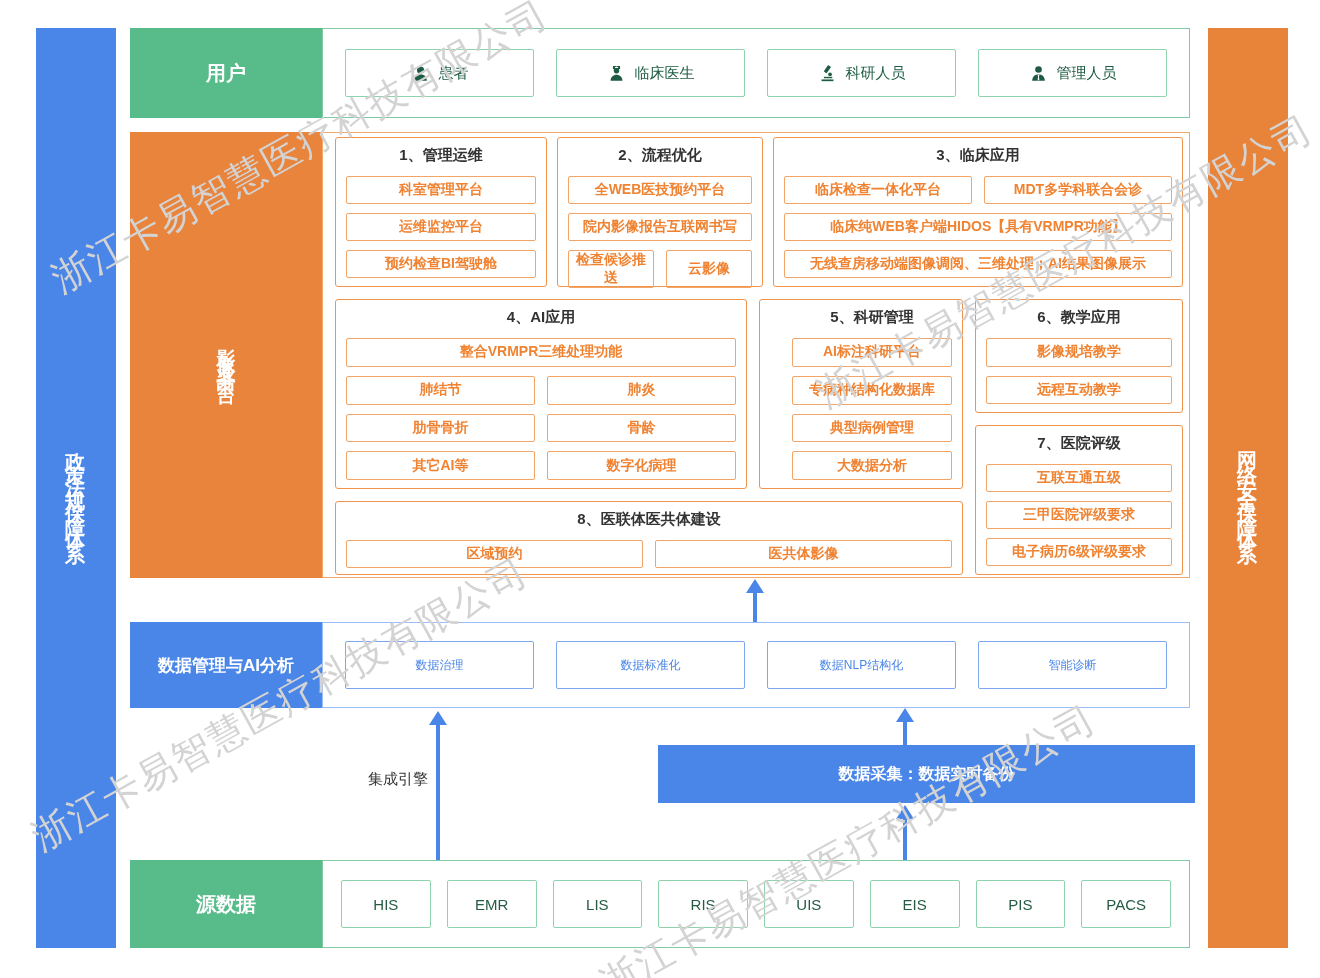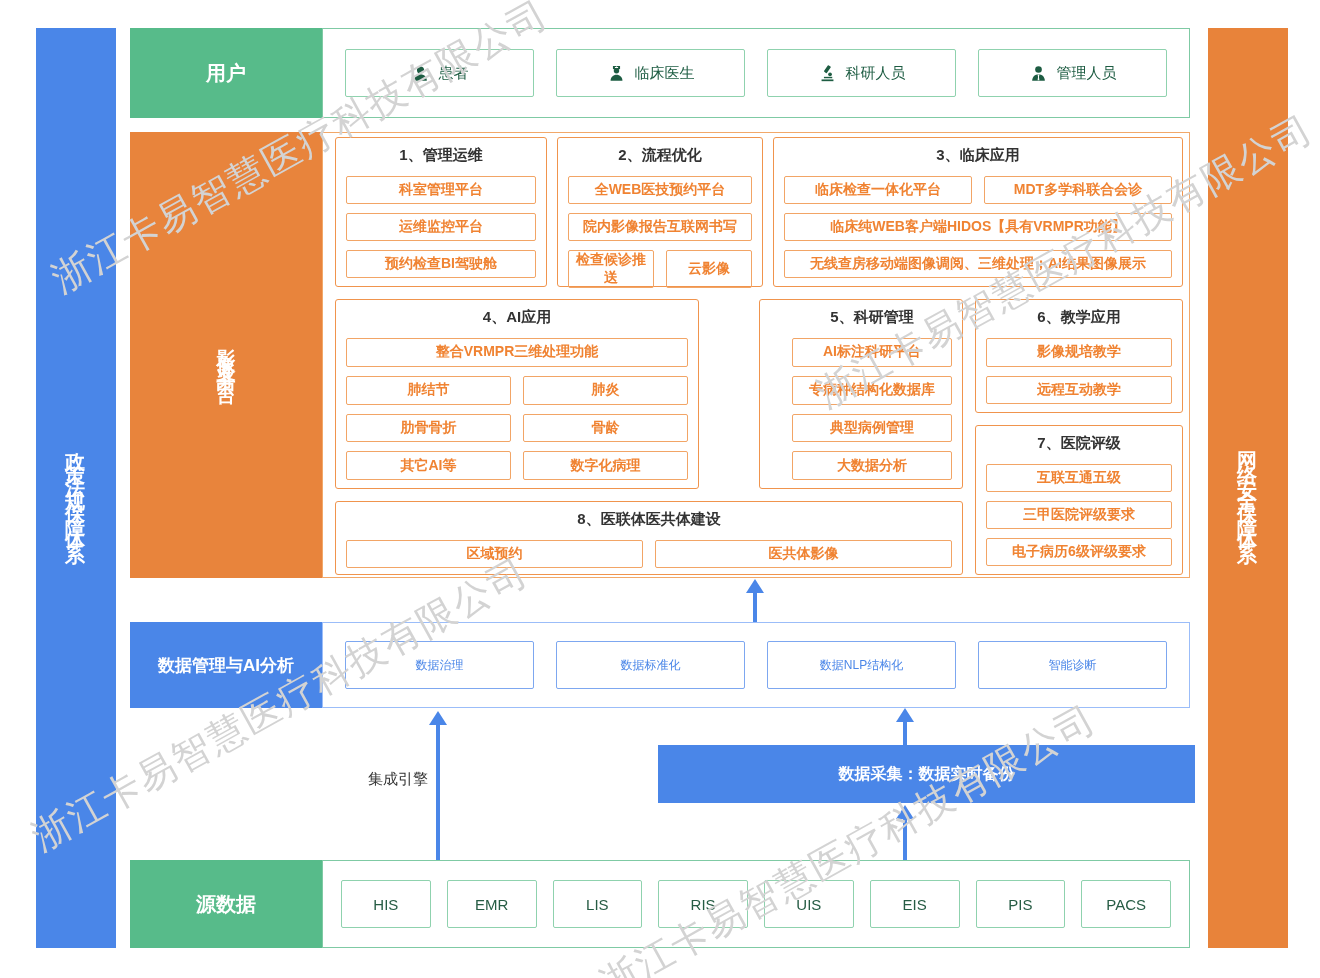--- a/index.html
+++ b/index.html
@@ -36,21 +36,21 @@
   .group{position:absolute;border:1px solid #f0944d;border-radius:3px;box-sizing:border-box;
          padding:5px 10px 8px 10px;display:flex;flex-direction:column;gap:9px;background:transparent;}
   .group-title{text-align:center;color:#333;font-size:15px;font-weight:bold;line-height:24px;}
   .group-row{display:flex;gap:12px;flex:1;}
   .orange-item{flex:1;border:1px solid #f2a566;border-radius:2px;color:#f08332;font-size:14px;
                font-weight:bold;display:flex;align-items:center;justify-content:center;
                min-height:26px;text-align:center;padding:0 4px;}
   .g1{left:12px;top:4px;width:212px;height:150px;}
   .g2{left:234px;top:4px;width:206px;height:150px;}
   .g3{left:450px;top:4px;width:410px;height:150px;}
-  .g4{left:12px;top:166px;width:364px;height:190px;}
+  .g4{left:12px;top:166px;width:412px;height:190px;}
   .g5{left:436px;top:166px;width:204px;height:190px;padding-left:32px;}
   .g6{left:652px;top:166px;width:208px;height:114px;}
   .g7{left:652px;top:292px;width:208px;height:150px;}
   .g8{left:12px;top:368px;width:628px;height:74px;}
 
   
   .row-datamgmt{top:622px;height:86px;}
   .datamgmt-content{flex:1;border:1px solid #9bbdf9;display:flex;align-items:center;
                     gap:22px;padding:0 22px;box-sizing:border-box;}
   .blue-item{flex:1;height:46px;border:1px solid #7da7f0;border-radius:2px;color:#4a86e8;

